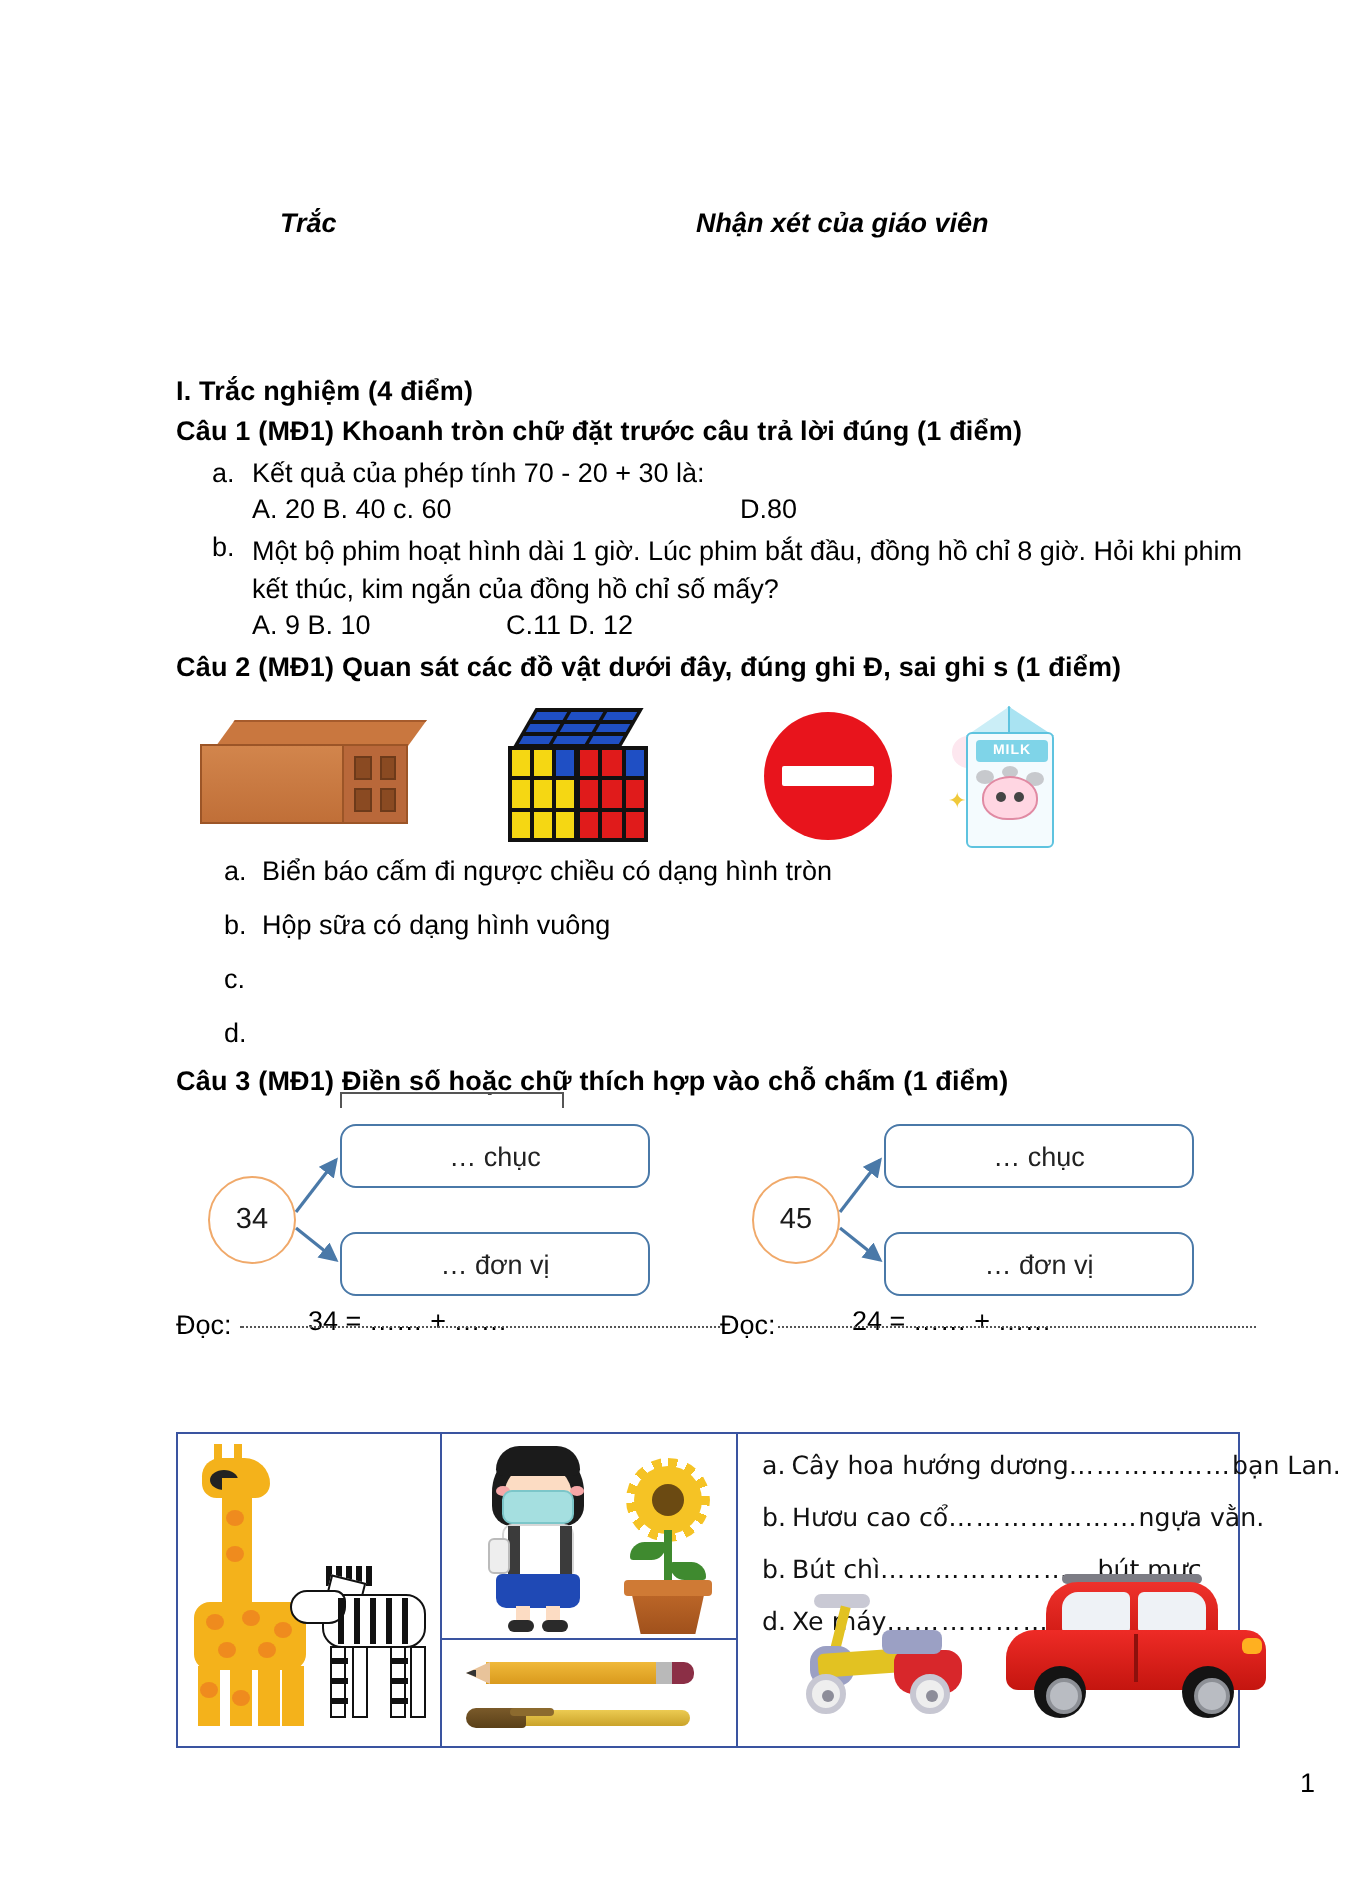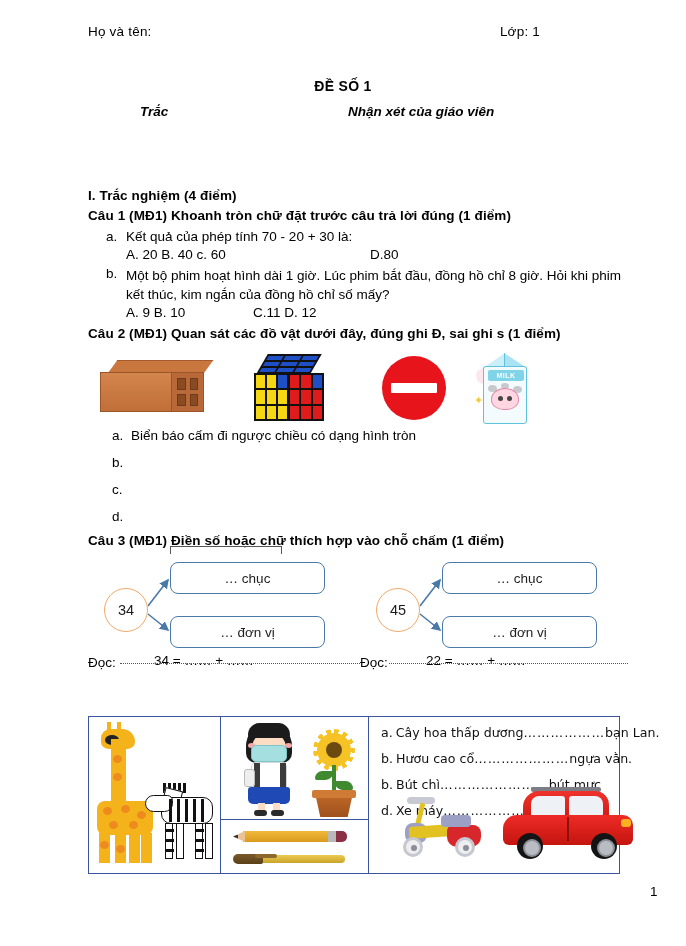--- a/index.html
+++ b/index.html
@@ -368,29 +368,21 @@
                  width:14px; height:14px; background:#b9bcc2; border-radius:50%;
                  border:2px solid #8d9096; }
 
   .pageno { position: absolute; left: 650px; top: 884px; font-size: 13.5px; }
 </style>
 </head>
 <body>
 
 <div class="page">
 
-  <div class="hdr-row">
-    <span class="hdr-name">Họ và tên:</span>
-    <span class="hdr-class">
-      <span>Lớp:</span>
-      <span>1</span>
-    </span>
-  </div>
-
-  <div class="title-2">ĐỀ SỐ 1</div>
+
   <div class="diem">Trắc</div>
   <div class="nhanxet">Nhận xét của giáo viên</div>
 
   <div class="sec sec-head q-head">I. Trắc nghiệm (4 điểm)</div>
 
   <div class="sec q1-head q-head">Câu 1 (MĐ1) Khoanh tròn chữ đặt trước câu trả lời đúng (1 điểm)</div>
 
   <div class="sec q1-a">
     <span class="q1-a-lbl">a.</span>
     <span>Kết quả của phép tính 70 - 20 + 30 là:</span>
@@ -474,20 +466,21 @@
     </div>
   </div>
 
   <div class="q2-opts">
     <div>
       <span class="lbl">a.</span>
       <span>Biển báo cấm đi ngược chiều có dạng hình tròn</span>
     </div>
     <div>
       <span class="lbl">b.</span>
+      <span>Hộp sữa có dạng hình vuông</span>
     </div>
     <div>
       <span class="lbl">c.</span>
     </div>
     <div>
       <span class="lbl">d.</span>
     </div>
   </div>
 
   <div class="sec q3-head q-head">Câu 3 (MĐ1) Điền số hoặc chữ thích hợp vào chỗ chấm (1 điểm)</div>
@@ -517,21 +510,21 @@
           <marker id="ah2" markerWidth="7" markerHeight="7" refX="5" refY="3" orient="auto">
             <path d="M0,0 L6,3 L0,6 z" fill="#4a79a8"></path>
           </marker>
         </defs>
         <line x1="44" y1="50" x2="64" y2="24" stroke="#4a79a8" stroke-width="1.6" marker-end="url(#ah2)"></line>
         <line x1="44" y1="58" x2="64" y2="74" stroke="#4a79a8" stroke-width="1.6" marker-end="url(#ah2)"></line>
       </svg>
       <div class="circ">45</div>
       <div class="rbox r1">… chục</div>
       <div class="rbox r2">… đơn vị</div>
-      <div class="eq">22 = …… + ……</div>
+      <div class="eq">24 = …… + ……</div>
     </div>
   </div>
 
   <div class="doc-row">
     <div class="doc-1">
       <span>Đọc:</span>
       <span class="dotline"></span>
     </div>
     <div class="doc-2">
       <span>Đọc:</span>
@@ -636,21 +629,21 @@
           <div class="pcap"></div>
           <div class="pclip"></div>
         </div>
       </div>
     </div>
 
     <div class="cell c-text">
       <div class="q4-lines">
         <div class="ln">
           <span class="lbl">a.</span>
-          <span>Cây hoa thấp dương</span>
+          <span>Cây hoa hướng dương</span>
           <span class="dots">………………</span>
           <span>bạn Lan.</span>
         </div>
         <div class="ln">
           <span class="lbl">b.</span>
           <span>Hươu cao cổ</span>
           <span class="dots">…………………</span>
           <span>ngựa vằn.</span>
         </div>
         <div class="ln">

